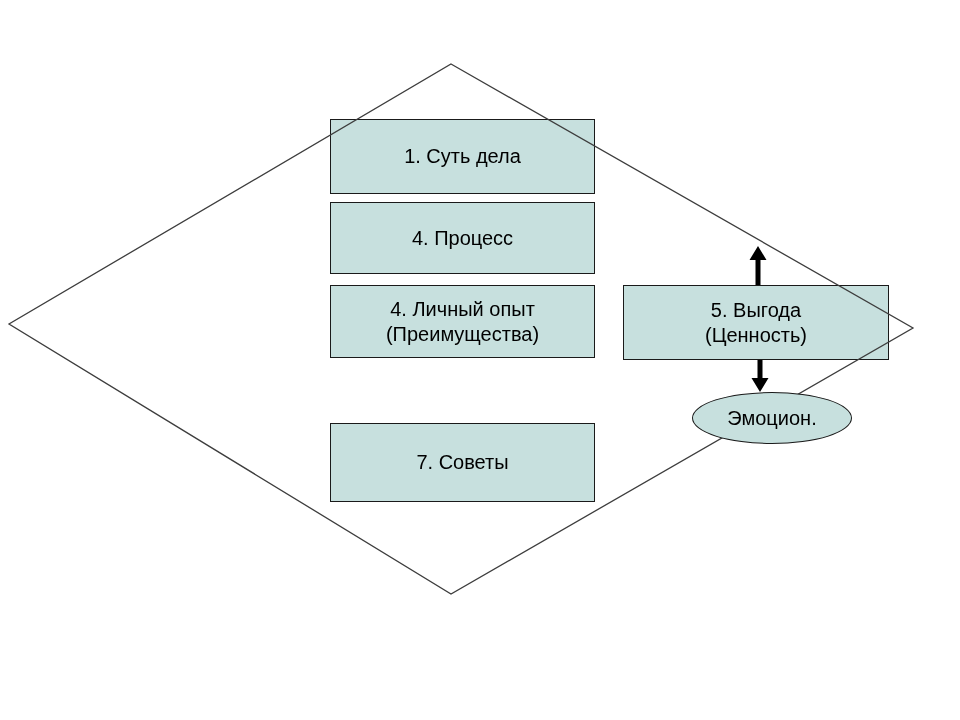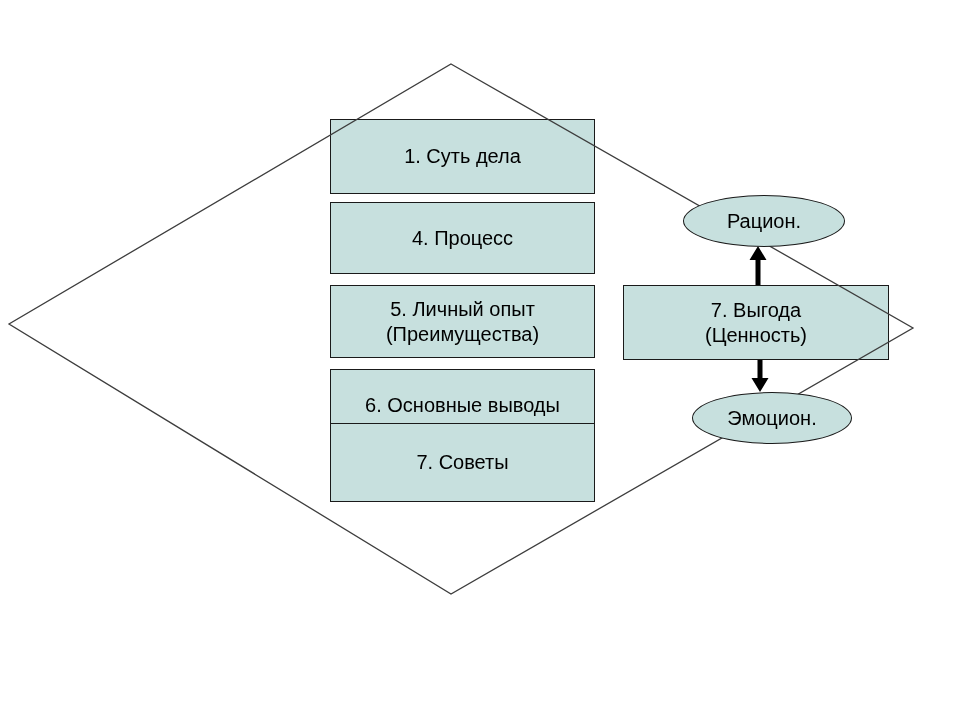--- a/index.html
+++ b/index.html
@@ -42,44 +42,38 @@
   <div class="shape box" style="left:330px; top:119px; width:265px; height:75px">
     <span class="label">1. Суть дела</span>
   </div>
 
   <div class="shape box" style="left:330px; top:202px; width:265px; height:72px">
     <span class="label">4. Процесс</span>
   </div>
 
 
   <div class="shape box" style="left:330px; top:285px; width:265px; height:73px">
-    <span class="label">5. Личный опыт
+    <span class="label">4. Личный опыт
 (Преимущества)</span>
   </div>
 
   <div class="shape box" style="left:623px; top:285px; width:266px; height:75px">
-    <span class="label">7. Выгода
+    <span class="label">5. Выгода
 (Ценность)</span>
   </div>
 
-  <div class="shape box" style="left:330px; top:369px; width:265px; height:73px">
-    <span class="label">6. Основные выводы</span>
-  </div>
 
   <div class="shape box" style="left:330px; top:423px; width:265px; height:79px">
     <span class="label">7. Советы</span>
   </div>
 
   <svg class="overlay" viewBox="0 0 960 720">
     <polygon points="451,64 913,328 451,594 9,324" fill="none" stroke="#3D3D3D" stroke-width="1.3"></polygon>
     <polygon points="758,246 766.5,260 760.5,260 760.5,285 755.5,285 755.5,260 749.5,260" fill="#000000"></polygon>
     <polygon points="760,392 751.5,378 757.5,378 757.5,360 762.5,360 762.5,378 768.5,378" fill="#000000"></polygon>
   </svg>
 
-  <div class="shape ellipse" style="left:683px; top:195px; width:162px; height:52px">
-    <span class="label">Рацион.</span>
-  </div>
 
   <div class="shape ellipse" style="left:692px; top:392px; width:160px; height:52px">
     <span class="label">Эмоцион.</span>
   </div>
 
 </div>
 
 </body></html>

